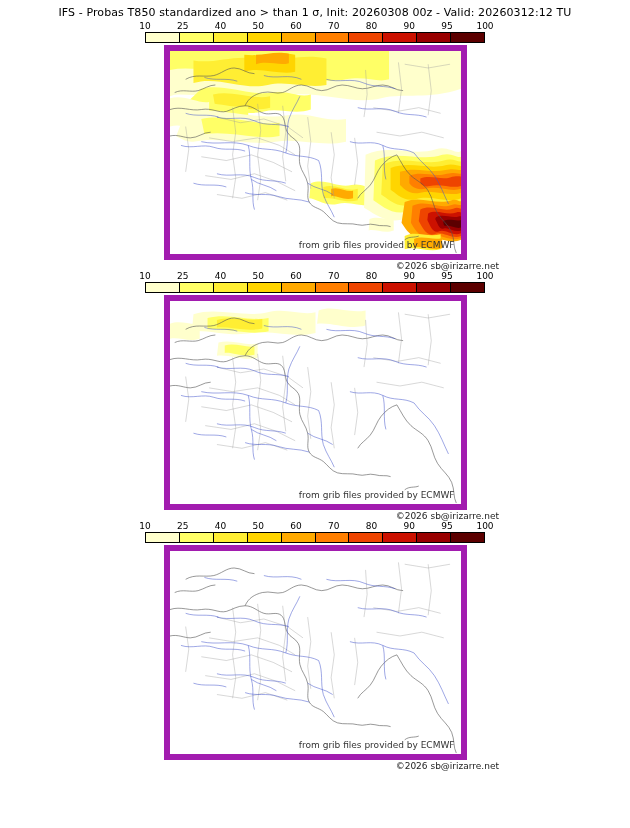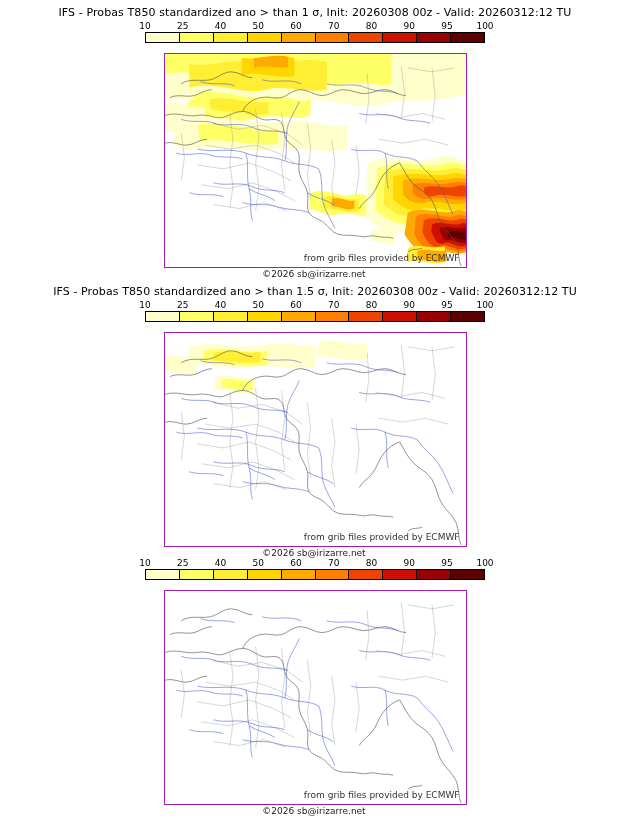--- a/index.html
+++ b/index.html
@@ -60,42 +60,42 @@
     height: 100%;
     border-right: 1px solid #000;
     box-sizing: border-box;
   }
   .cb-seg:last-child { border-right: none; }
 
   .map-box {
     position: relative;
     width: 303px;
     height: 215px;
-    margin: 8px auto 0 auto;
-    border: 1px solid #a21caf;
+    margin: 0 auto 0 auto;
+    border: 6px solid #a21caf;
     background: #ffffff;
     overflow: hidden;
     box-sizing: border-box;
   }
   .map-svg {
     position: absolute;
     top: 0; left: 0;
     width: 100%;
     height: 100%;
   }
   .credit-ecmwf {
     position: absolute;
     right: 6px;
     bottom: 4px;
     font-size: 9px;
     color: #333;
     white-space: nowrap;
   }
   .credit-site {
-    text-align: center;
+    text-align: right;
     font-size: 9px;
     color: #222;
     width: 372px;
     margin: 1px auto 0 auto;
     padding-right: 2px;
     box-sizing: border-box;
   }
 </style>
 </head>
 <body>
@@ -233,21 +233,20 @@
         <path d="M176,140 C186,146 198,146 208,152"></path>
         <path d="M104,136 C114,142 126,142 136,148"></path>
       </g>
     </svg>
     <div class="credit-ecmwf">from grib files provided by ECMWF</div>
   </div>
   <div class="credit-site">©2026 sb@irizarre.net</div>
 </div>
 
 <div class="panel">
-  <div class="panel-title">IFS - Probas T850  standardized ano &gt; than 1.5 σ, Init: 20260308 00z - Valid: 20260312:12 TU</div>
 
   <div class="colorbar-wrap">
     <div class="cb-labels">
       <span style="left:0%">10</span>
       <span style="left:11.1%">25</span>
       <span style="left:22.2%">40</span>
       <span style="left:33.3%">50</span>
       <span style="left:44.4%">60</span>
       <span style="left:55.5%">70</span>
       <span style="left:66.6%">80</span>

